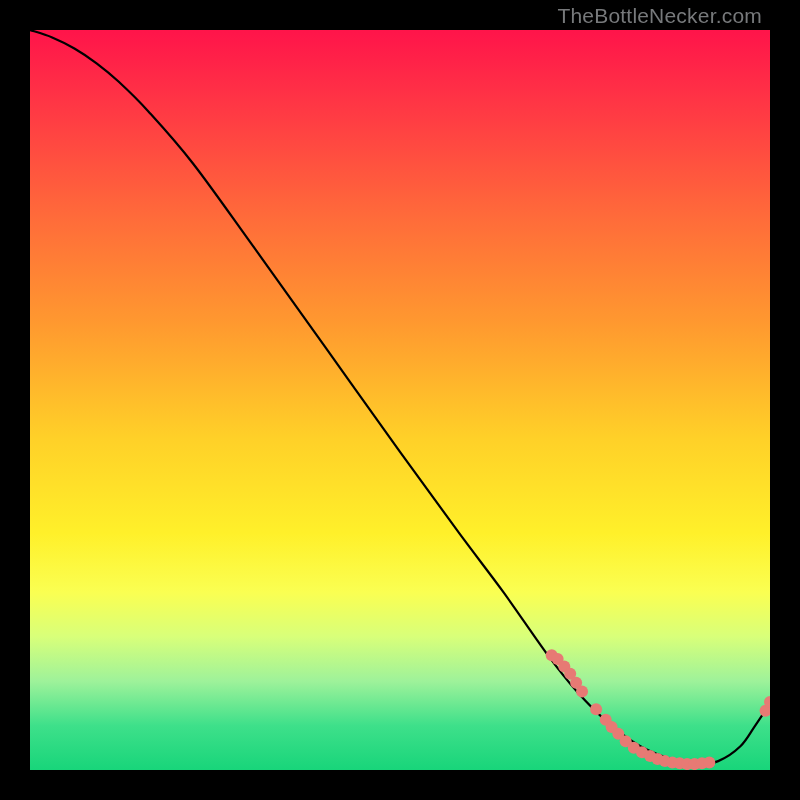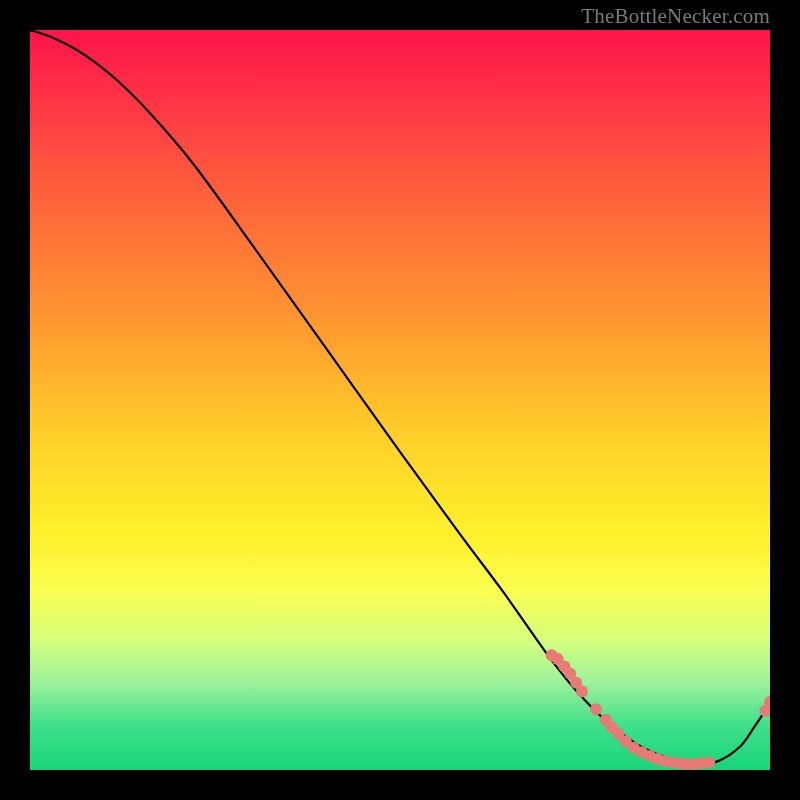--- a/index.html
+++ b/index.html
@@ -42,22 +42,22 @@
     position: absolute;
     left: 0;
     top: 0;
     width: 740px;
     height: 740px;
     pointer-events: none;
   }
   .watermark {
     position: absolute;
     top: 4px;
-    right: 30px;
-    font-family: Liberation Serif, serif;
+    right: 38px;
+    font-family: Liberation Sans, sans-serif;
     font-size: 21px;
     color: #77797b;
     letter-spacing: 0.2px;
     user-select: none;
   }
 </style>
 </head>
 <body>
 
 <div class="stage">

